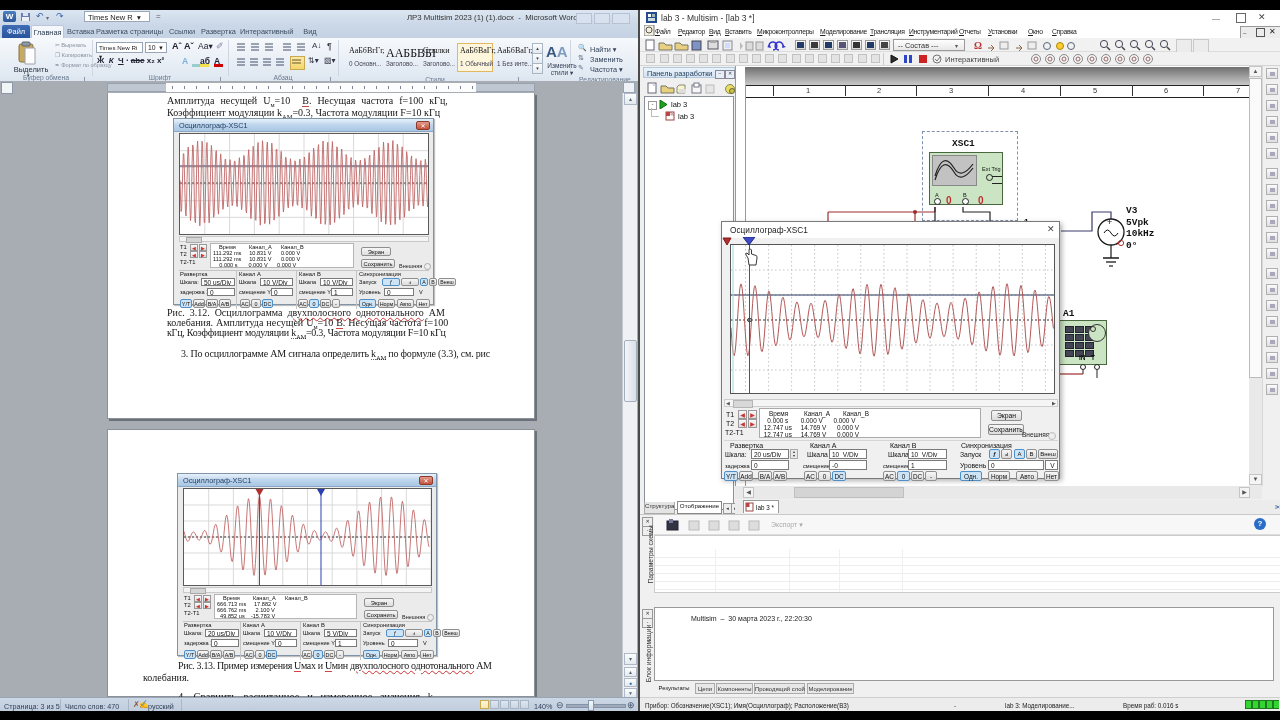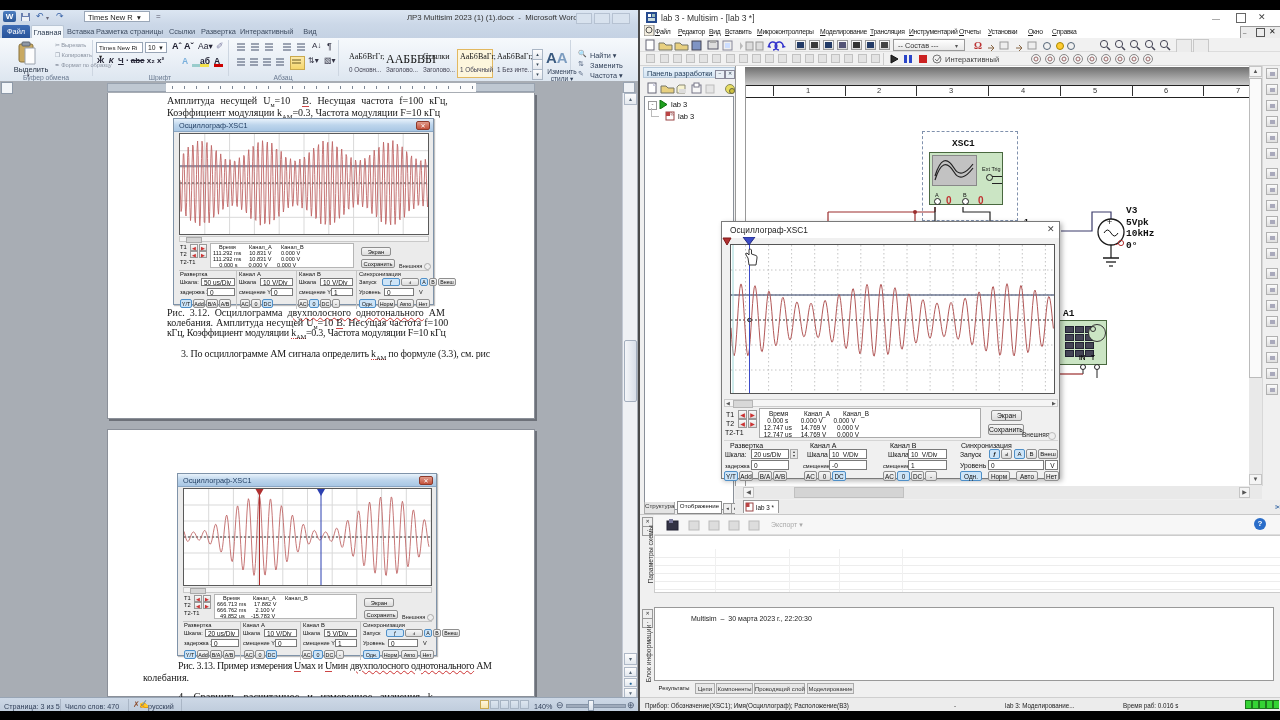--- a/index.html
+++ b/index.html
@@ -137,21 +137,21 @@
 <svg class="a" style="left:292px;top:20px;" width="9" height="8">
         <g stroke="#6b5a23" stroke-width="1">
           <line x1="0" y1="2" x2="9" y2="2"></line>
           <line x1="0" y1="5" x2="9" y2="5"></line>
         </g>
       </svg>
 <div class="a" style="left:308px;top:18px;font-size:8px;color:#334;">⇅▾</div>
 <div class="a" style="left:324px;top:18px;font-size:8px;color:#334;">▧▾</div>
 <div class="a" style="left:253px;top:36px;width:60px;font-size:6.8px;color:#68788f;text-align:center;">Абзац</div>
 </div>
-<div class="a" style="left:0;top:36px;width:638px;height:43px;">
+<div class="a" style="left:0;top:30px;width:638px;height:43px;">
 <div class="a" style="left:346px;top:3px;width:36px;height:29px;background:transparent;border:1px solid transparent;box-sizing:border-box;">
         <div class="a serif" style="left:2px;top:2px;font-size:8px;color:#111;white-space:nowrap;">АаБбВгГг,</div>
         <div class="a" style="left:2px;top:16px;font-size:6.3px;color:#445;white-space:nowrap;">0 Основн...</div>
       </div>
 <div class="a" style="left:383px;top:3px;width:36px;height:29px;background:transparent;border:1px solid transparent;box-sizing:border-box;">
         <div class="a serif" style="left:2px;top:2px;font-size:12px;color:#111;white-space:nowrap;">ААББВБІ</div>
         <div class="a" style="left:2px;top:16px;font-size:6.3px;color:#445;white-space:nowrap;">Заголово...</div>
       </div>
 <div class="a" style="left:420px;top:3px;width:36px;height:29px;background:transparent;border:1px solid transparent;box-sizing:border-box;">
         <div class="a serif" style="left:2px;top:2px;font-size:8px;color:#111;white-space:nowrap;">Ссылки</div>

